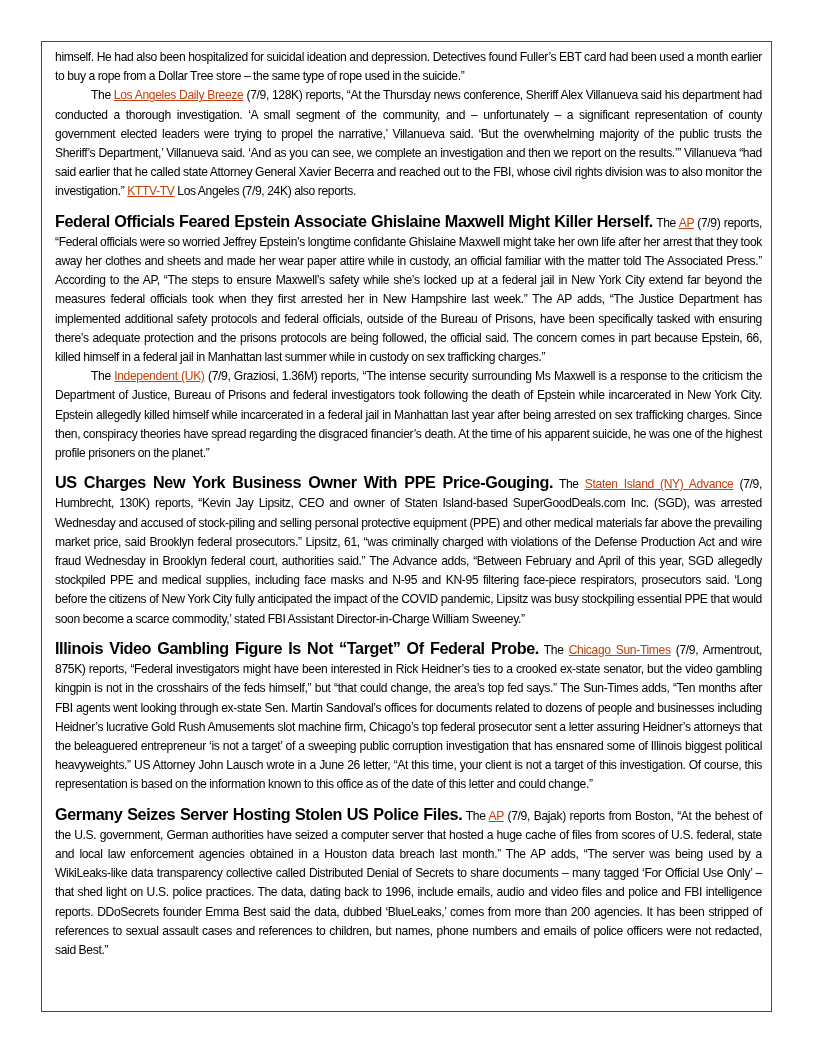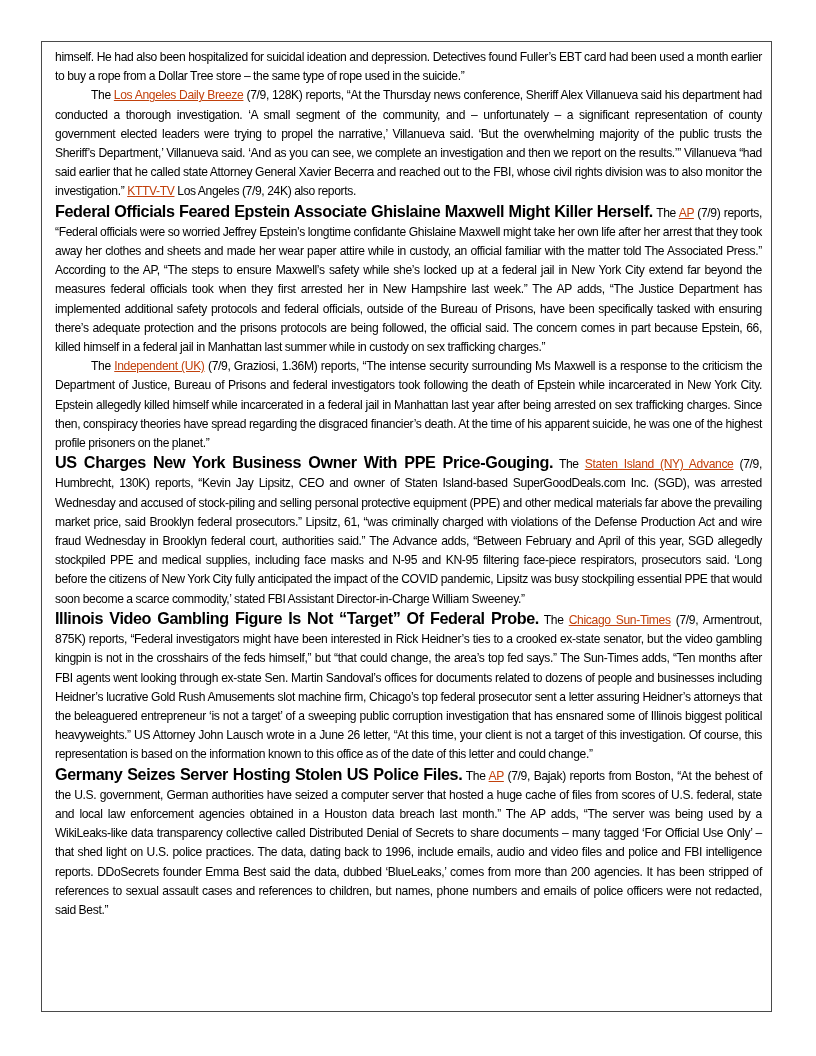--- a/index.html
+++ b/index.html
@@ -18,21 +18,21 @@
     font-family: Liberation Sans, sans-serif;
     font-size: 12.1px;
     line-height: 19.2px;
     color: #000;
     text-align: justify;
     letter-spacing: -0.35px;
     word-spacing: -0.2px;
   }
   .content p { margin: 0; }
   .indent { text-indent: 36px; }
-  .story { }
+  .story { margin-top: 10px; }
   .headline {
     font-weight: bold;
     font-size: 16.2px;
     letter-spacing: -0.4px;
   }
   a.src { color: #c2410c; text-decoration: underline; }
 </style>
 </head>
 <body>
 

